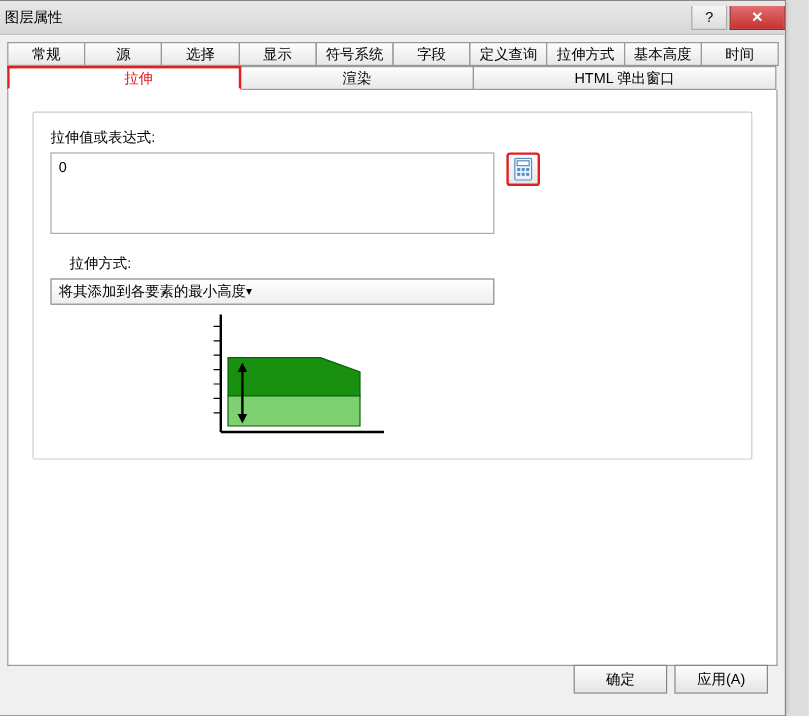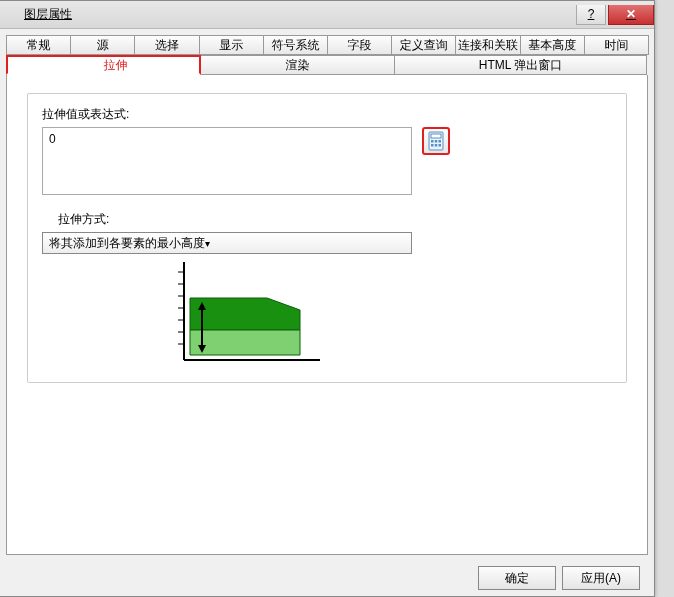--- a/index.html
+++ b/index.html
@@ -1,18 +1,18 @@
 <!DOCTYPE html>
 <html><head>
 <meta charset="utf-8">
 <style>
 * { box-sizing: border-box; margin: 0; padding: 0; font-family: "Microsoft YaHei", SimSun, sans-serif; font-size: 12px; }
 body { background: #ddd; width: 674px; height: 597px; overflow: hidden; }
 .window { width: 655px; height: 597px; background: #f0f0f0; border: 1px solid #888; border-left: none; box-shadow: 0 0 4px rgba(0,0,0,0.3); position: relative; }
-.titlebar { height: 28px; background: linear-gradient(#e8e8e8, #d8d8d8); display: flex; align-items: center; padding-left: 24px; border-bottom: 1px solid #bbb; text-decoration: underline; }
+.titlebar { height: 28px; background: linear-gradient(#e8e8e8, #d8d8d8); display: flex; align-items: center; padding-left: 4px; border-bottom: 1px solid #bbb; }
 .titlebar-text { flex: 1; }
 .win-buttons { display: flex; align-items: flex-start; }
 .win-btn { width: 30px; height: 20px; display: flex; align-items: center; justify-content: center; border: 1px solid #aaa; background: linear-gradient(#f5f5f5,#ddd); border-top: none; font-size: 11px; }
 .win-btn.help { margin-right: 2px; }
 .win-btn.close { width: 46px; height: 20px; background: linear-gradient(#e07070,#c83030); color: #fff; font-weight: bold; border-color: #a02020; }
 .tab-rows { margin: 6px 6px 0 6px; text-align: right; }
 .tab-row { display: flex; }
 .tab { flex: 1; height: 20px; border: 1px solid #999; background: linear-gradient(#fdfdfd,#e8e8e8); display: flex; align-items: center; justify-content: center; margin-right: -1px; cursor: default; font-size: 12px; }
 .tab-row2 .tab { flex: initial; }
 .tab.wide1 { width: 195px; padding-left: 24px; }
@@ -26,21 +26,21 @@
 .group { border: 1px solid #ccc; padding: 12px 14px 14px 14px; border-radius: 2px; }
 .grp-label { margin-bottom: 4px; }
 .expr-row { display: flex; align-items: flex-start; gap: 10px; }
 .expr-box { flex: 0 0 370px; height: 68px; border: 1px solid #aaa; background: #fff; padding: 4px 6px; overflow-y: scroll; }
 .calc-btn { width: 28px; height: 28px; border: 2px solid #e02020; border-radius: 3px; display: flex; align-items: center; justify-content: center; background: linear-gradient(#fdfdfd,#e8e8e8); }
 .calc-btn svg { width: 16px; height: 20px; }
 .way-label { margin: 16px 0 4px 16px; }
 .dropdown { width: 370px; height: 22px; border: 1px solid #888; background: linear-gradient(#fff,#eee); display: flex; align-items: center; padding: 0 6px; justify-content: flex-start; }
 .dropdown .chev { font-size: 10px; }
 .diagram { margin: 6px 0 0 130px; width: 150px; height: 108px; position: relative; }
-.button-row { position: absolute; bottom: 6px; right: 14px; display: flex; gap: 6px; }
+.button-row { position: absolute; bottom: 18px; right: 14px; display: flex; gap: 6px; }
 .dlg-btn { width: 78px; height: 24px; border: 1px solid #888; background: linear-gradient(#fdfdfd,#e5e5e5); display: flex; align-items: center; justify-content: center; cursor: default; }
 </style>
 </head>
 <body>
 
 <div class="window">
 
   <div class="titlebar">
     <span class="titlebar-text">图层属性</span>
     <div class="win-buttons">
@@ -70,21 +70,21 @@
       <div class="tab">
           <span>符号系统</span>
         </div>
       <div class="tab">
           <span>字段</span>
         </div>
       <div class="tab">
           <span>定义查询</span>
         </div>
       <div class="tab">
-          <span>连接和关联</span>
+          <span>拉伸方式</span>
         </div>
       <div class="tab">
           <span>基本高度</span>
         </div>
       <div class="tab">
           <span>时间</span>
         </div>
     </div>
     <div class="tab-row tab-row2">
       <div class="tab wide1 active">

